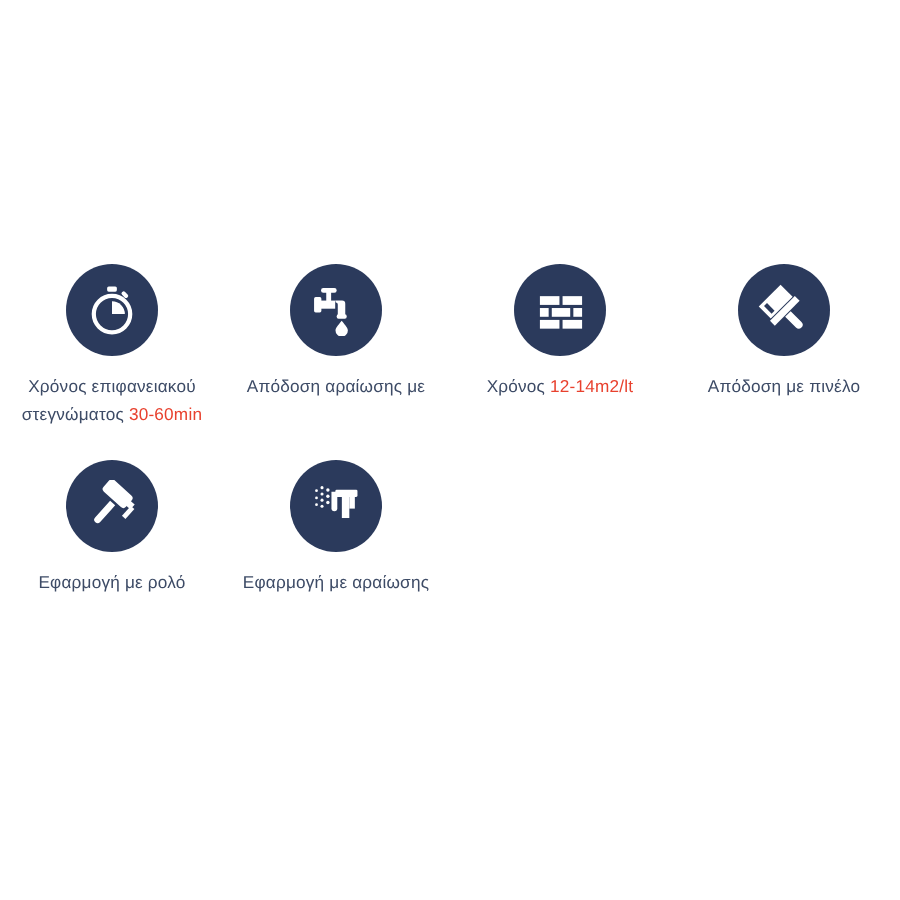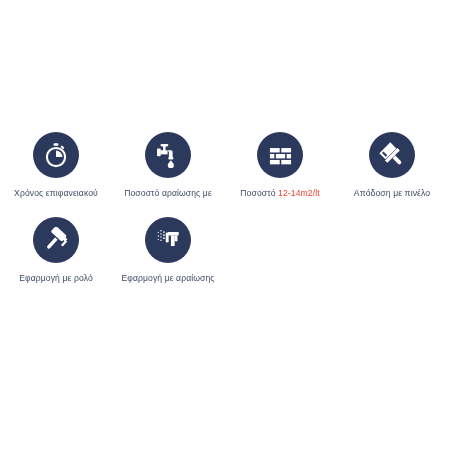--- a/index.html
+++ b/index.html
@@ -84,55 +84,56 @@
       <div class="icon-circle">
         <svg width="26" height="26" viewBox="0 0 32 32" fill="none" aria-hidden="true">
           <rect x="13" y="1.5" width="6" height="3.2" rx="1" fill="#ffffff"></rect>
           <rect x="23.2" y="4.0" width="4.6" height="2.6" rx="1.2" fill="#ffffff" transform="rotate(45 23.2 4.0)"></rect>
           <circle cx="16" cy="18.5" r="11.2" stroke="#ffffff" stroke-width="2.6" fill="none"></circle>
           <path d="M16 10.6 A7.9 7.9 0 0 1 23.9 18.5 L16 18.5 Z" fill="#ffffff"></path>
         </svg>
       </div>
       <div class="feature-label">
         <div>Χρόνος επιφανειακού</div>
+        <div><span>στεγνώματος </span><span class="accent">30-60min</span></div>
       </div>
     </div>
 
     <div class="feature-item">
       <div class="icon-circle">
         <svg width="26" height="26" viewBox="0 0 32 32" fill="none" aria-hidden="true">
           <rect x="2.5" y="8" width="4.5" height="9.5" rx="1" fill="#ffffff"></rect>
           <rect x="6.5" y="10.2" width="9" height="5" fill="#ffffff"></rect>
           <rect x="10" y="4.2" width="3" height="7" fill="#ffffff"></rect>
           <rect x="6.8" y="2.4" width="9.6" height="3" rx="1.4" fill="#ffffff"></rect>
           <path d="M15.5 10.2 h4.2 a2 2 0 0 1 2 2 v7.4 h-4.6 v-7 a1.2 1.2 0 0 0 -1.2 -1.2 z" fill="#ffffff"></path>
           <rect x="16.4" y="18.6" width="6.2" height="2.8" rx="1.2" fill="#ffffff"></rect>
           <path d="M19.5 22.6 c2.6 3.2 3.8 4.6 3.8 6.0 a3.8 3.8 0 0 1 -7.6 0 c0 -1.4 1.2 -2.8 3.8 -6.0 z" fill="#ffffff"></path>
         </svg>
       </div>
       <div class="feature-label">
-        <div>Ποσοστό αραίωσης με</div>
+        <div>Απόδοση αραίωσης με</div>
       </div>
     </div>
 
     <div class="feature-item">
       <div class="icon-circle">
         <svg width="25" height="25" viewBox="0 0 32 32" fill="none" aria-hidden="true">
           <rect x="2.5" y="6.5" width="12.5" height="5.6" fill="#ffffff"></rect>
           <rect x="17" y="6.5" width="12.5" height="5.6" fill="#ffffff"></rect>
           <rect x="2.5" y="14.1" width="5.6" height="5.6" fill="#ffffff"></rect>
           <rect x="10.1" y="14.1" width="11.8" height="5.6" fill="#ffffff"></rect>
           <rect x="23.9" y="14.1" width="5.6" height="5.6" fill="#ffffff"></rect>
           <rect x="2.5" y="21.7" width="12.5" height="5.6" fill="#ffffff"></rect>
           <rect x="17" y="21.7" width="12.5" height="5.6" fill="#ffffff"></rect>
         </svg>
       </div>
       <div class="feature-label">
         <div></div>
-        <div><span>Ποσοστό </span><span class="accent">12-14m2/lt</span></div>
+        <div><span>Χρόνος </span><span class="accent">12-14m2/lt</span></div>
       </div>
     </div>
 
     <div class="feature-item">
       <div class="icon-circle">
         <svg width="26" height="26" viewBox="0 0 32 32" fill="none" aria-hidden="true">
           <g transform="rotate(-45 16 16)">
             <path d="M6.5 3.5 h19 v10.5 h-19 z" fill="#ffffff"></path>
             <rect x="5.2" y="14.6" width="21.6" height="4.2" fill="#ffffff"></rect>
             <path d="M13.6 19.4 h4.8 v9.4 a2.4 2.4 0 0 1 -4.8 0 z" fill="#ffffff"></path>

